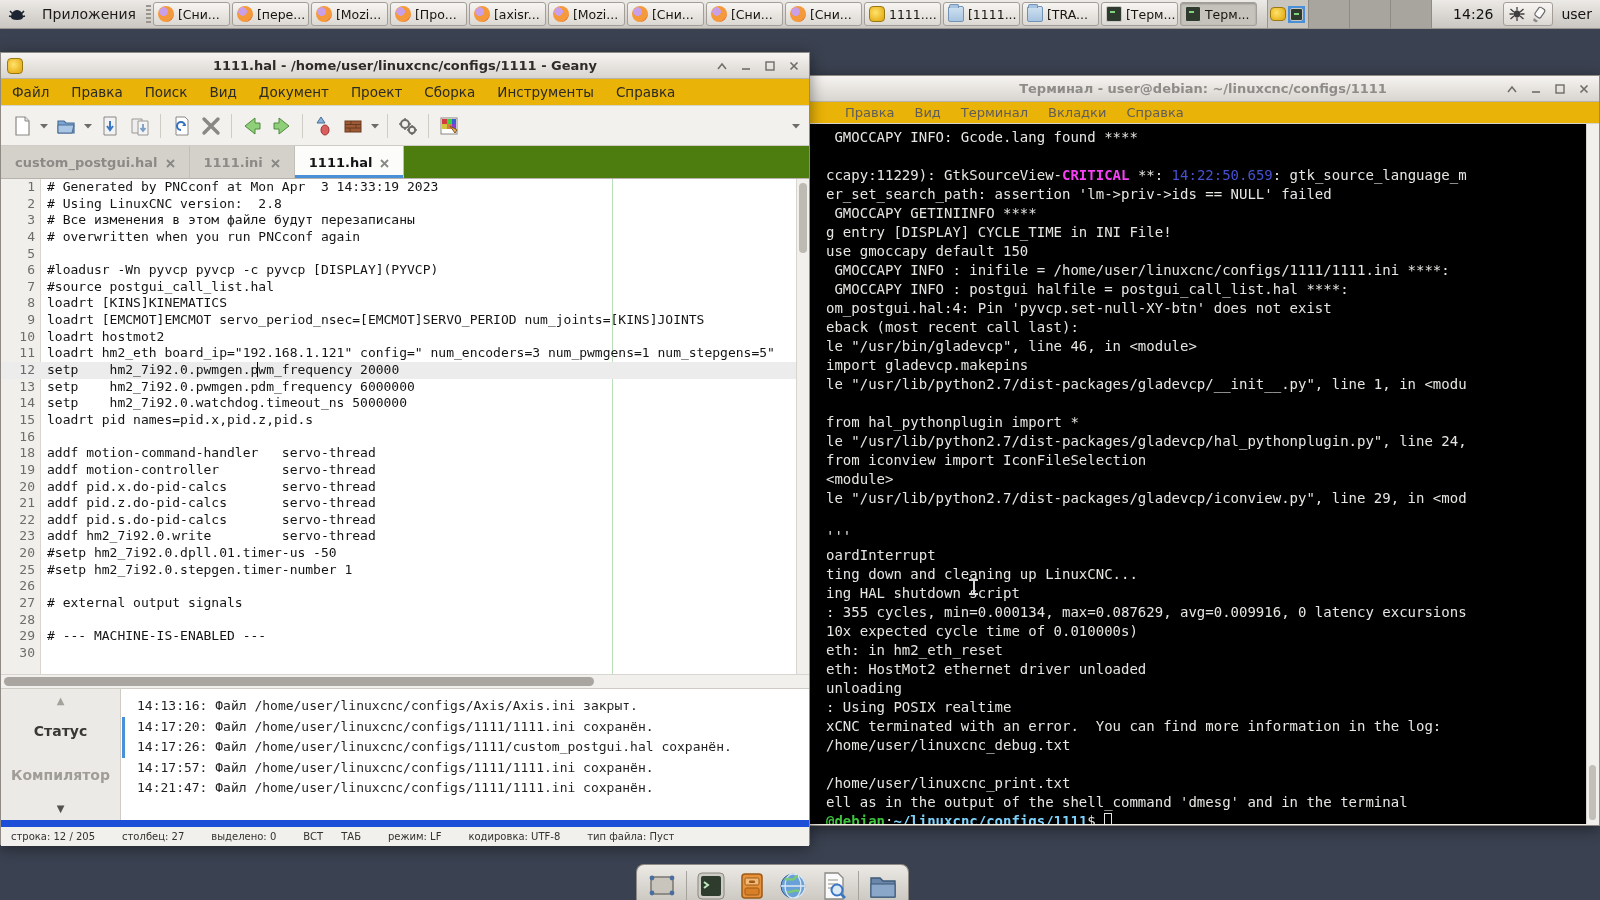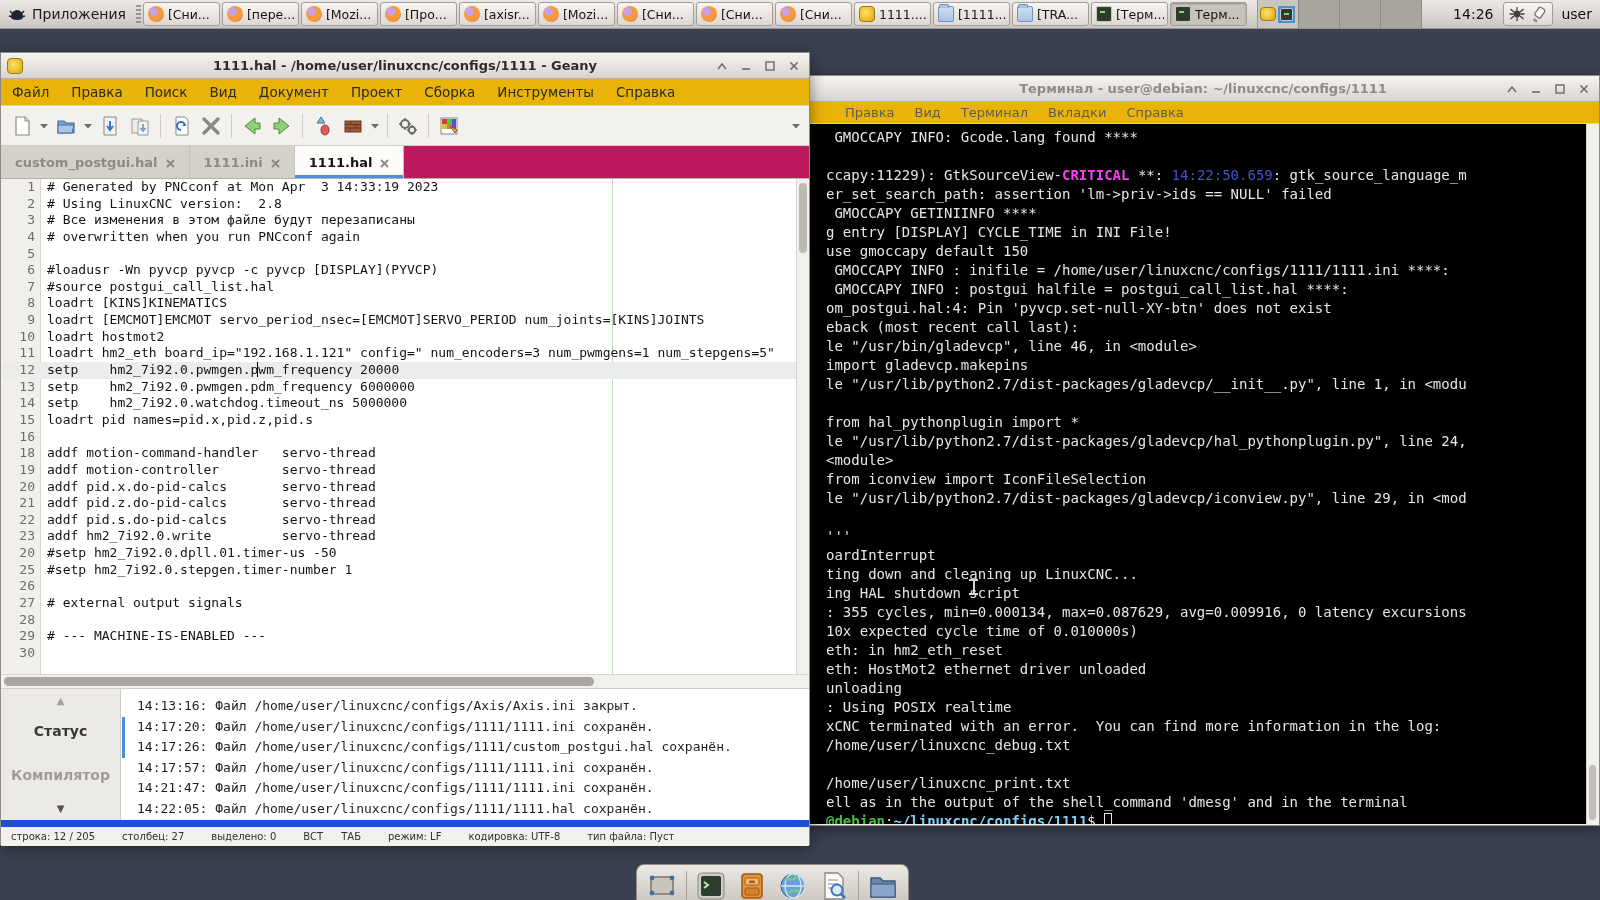--- a/index.html
+++ b/index.html
@@ -9,21 +9,21 @@
   .titlebar { height:26px; background:linear-gradient(#f6f4f1,#d8d4cf); border-bottom:1px solid #b7b3ac; display:flex; align-items:center; padding:0 6px; position:relative; }
   .titlebar .title { position:absolute; left:0; right:0; text-align:center; font-weight:bold; font-size:13px; color:#2e2c29; }
   .titlebar.unfocused .title { color:#8e8c88; }
   .winbtns { margin-left:auto; display:flex; gap:6px; z-index:2; }
   .winbtn { width:18px; height:16px; display:flex; align-items:center; justify-content:center; }
   .winbtn svg { display:block; }
   .menubar { display:flex; align-items:center; background:#eab308; border-bottom:1px solid #d8d4cf; }
   .menubar .mi { padding:0 11px; font-size:13.5px; color:#2a2a28; height:100%; display:flex; align-items:center; }
   
   #taskbar { position:absolute; left:0; top:0; width:1600px; height:29px; background:linear-gradient(#eceae6,#cac6c1); border-bottom:1px solid #9a968f; display:flex; align-items:center; z-index:30; }
-  #appmenu { display:flex; align-items:center; gap:6px; padding:0 8px; height:100%; }
+  #appmenu { display:flex; align-items:center; gap:16px; padding:0 8px; height:100%; }
   #appmenu .lbl { font-size:14px; color:#1c1c1a; }
   .grip { width:5px; height:18px; margin:0 2px; background:repeating-linear-gradient(#9a968f 0 2px, transparent 2px 4px); }
   #taskbtns { display:flex; height:100%; align-items:center; gap:2px; }
   .tbtn { width:77px; height:24px; background:linear-gradient(#f7f5f2,#dcd8d3); border:1px solid #a39f98; border-radius:3px; display:flex; align-items:center; gap:4px; padding:0 4px; overflow:hidden; }
   .tbtn.active { background:#c6c2bc; box-shadow:inset 0 1px 2px rgba(0,0,0,.25); }
   .tbtn .lbl { font-size:12.5px; color:#16160f; white-space:nowrap; }
   .ticon { width:16px; height:16px; flex:0 0 16px; position:relative; }
   .ticon.firefox { border-radius:50%; background:radial-gradient(circle at 35% 35%, #c9a0e8 0 28%, #f59a3c 30% 70%, #e8762a 72%); }
   .ticon.geany { border-radius:4px; background:radial-gradient(circle at 40% 40%, #ffe36b, #e8b21f 75%); border:1px solid #9a7a10; }
   .ticon.folder { background:linear-gradient(#cfe0f0,#a8c4e0); border:1px solid #7193b5; border-radius:2px; }
@@ -39,21 +39,21 @@
   #clock { margin-left:auto; font-size:14px; color:#111; }
   #tray { margin:0 8px 0 10px; height:24px; background:linear-gradient(#f7f5f2,#dcd8d3); border:1px solid #a39f98; border-radius:3px; display:flex; align-items:center; gap:4px; padding:0 4px; }
   #userlbl { font-size:14px; color:#111; margin-right:8px; }
   
   #geany { left:0; top:52px; width:810px; height:793px; z-index:20; }
   #gtoolbar { height:40px; background:#f2f1ee; border-bottom:1px solid #cfccc6; display:flex; align-items:center; padding:0 6px; }
   #gtoolbar .ti { width:30px; height:30px; display:flex; align-items:center; justify-content:center; }
   #gtoolbar .ti.dd { width:14px; }
   #gtoolbar .sep { width:1px; height:24px; background:#cfccc6; margin:0 5px; }
   #gtoolbar .spacer { flex:1; }
-  #gtabs { height:33px; background:#be185d; display:flex; align-items:flex-end; border-bottom:1px solid #b7b3ac; }
+  #gtabs { height:33px; background:#4d7c0f; display:flex; align-items:flex-end; border-bottom:1px solid #b7b3ac; }
   .gtab { height:32px; display:flex; align-items:center; gap:8px; padding:0 14px; border-right:1px solid #c2beb8; background:#d4d1cb; position:relative; }
   .gtab .lbl { font-size:13px; font-weight:bold; color:#8c8a86; }
   .gtab.active { background:#fcfcfb; }
   .gtab.active .lbl { color:#141414; }
   .gtab.active:after { content:""; position:absolute; left:0; right:0; bottom:0; height:3px; background:#4a90d9; }
   #editor { position:relative; height:495px; background:#fff; overflow:hidden; font-family:"DejaVu Sans Mono", monospace; font-size:13px; line-height:16.65px; }
   #gutter { position:absolute; left:0; top:0; bottom:0; width:40px; background:#f0efec; border-right:1px solid #d8d5d0; }
   .erow { position:relative; white-space:pre; height:16.65px; }
   .erow .num { position:absolute; left:0; width:34px; text-align:right; color:#6e6c68; }
   .erow .txt { position:absolute; left:46px; color:#141414; white-space:pre; }
@@ -138,22 +138,22 @@
       <div class="trow"> GMOCCAPY INFO : inifile = /home/user/linuxcnc/configs/1111/1111.ini ****:</div>
       <div class="trow"> GMOCCAPY INFO : postgui halfile = postgui_call_list.hal ****:</div>
       <div class="trow">om_postgui.hal:4: Pin 'pyvcp.set-null-XY-btn' does not exist</div>
       <div class="trow">eback (most recent call last):</div>
       <div class="trow">le "/usr/bin/gladevcp", line 46, in &lt;module&gt;</div>
       <div class="trow">import gladevcp.makepins</div>
       <div class="trow">le "/usr/lib/python2.7/dist-packages/gladevcp/__init__.py", line 1, in &lt;modu</div>
       <div class="trow"></div>
       <div class="trow">from hal_pythonplugin import *</div>
       <div class="trow">le "/usr/lib/python2.7/dist-packages/gladevcp/hal_pythonplugin.py", line 24,</div>
+      <div class="trow">from iconview import IconFileSelection</div>
       <div class="trow">&lt;module&gt;</div>
-      <div class="trow">from iconview import IconFileSelection</div>
       <div class="trow">le "/usr/lib/python2.7/dist-packages/gladevcp/iconview.py", line 29, in &lt;mod</div>
       <div class="trow"></div>
       <div class="trow">'''</div>
       <div class="trow">oardInterrupt</div>
       <div class="trow">ting down and cleaning up LinuxCNC...</div>
       <div class="trow">ing HAL shutdown script</div>
       <div class="trow">: 355 cycles, min=0.000134, max=0.087629, avg=0.009916, 0 latency excursions</div>
       <div class="trow">10x expected cycle time of 0.010000s)</div>
       <div class="trow">eth: in hm2_eth_reset</div>
       <div class="trow">eth: HostMot2 ethernet driver unloaded</div>
@@ -384,21 +384,20 @@
       <div class="arrow" style="bottom:6px;color:#55524e;">▼</div>
     </div>
     <div id="msglist">
       <div id="msgmark"></div>
       <div id="msgrows" style="padding-top:7px;">
           <div class="mrow">14:13:16: Файл /home/user/linuxcnc/configs/Axis/Axis.ini закрыт.</div>
           <div class="mrow">14:17:20: Файл /home/user/linuxcnc/configs/1111/1111.ini сохранён.</div>
           <div class="mrow">14:17:26: Файл /home/user/linuxcnc/configs/1111/custom_postgui.hal сохранён.</div>
           <div class="mrow">14:17:57: Файл /home/user/linuxcnc/configs/1111/1111.ini сохранён.</div>
           <div class="mrow">14:21:47: Файл /home/user/linuxcnc/configs/1111/1111.ini сохранён.</div>
-          <div class="mrow">14:22:05: Файл /home/user/linuxcnc/configs/1111/1111.hal сохранён.</div>
         </div>
     </div>
   </div>
   <div id="gstatus">
     <span>строка: 12 / 205</span>
     <span>столбец: 27</span>
     <span>выделено: 0</span>
     <span style="margin-right:18px;">ВСТ</span>
     <span>ТАБ</span>
     <span>режим: LF</span>

